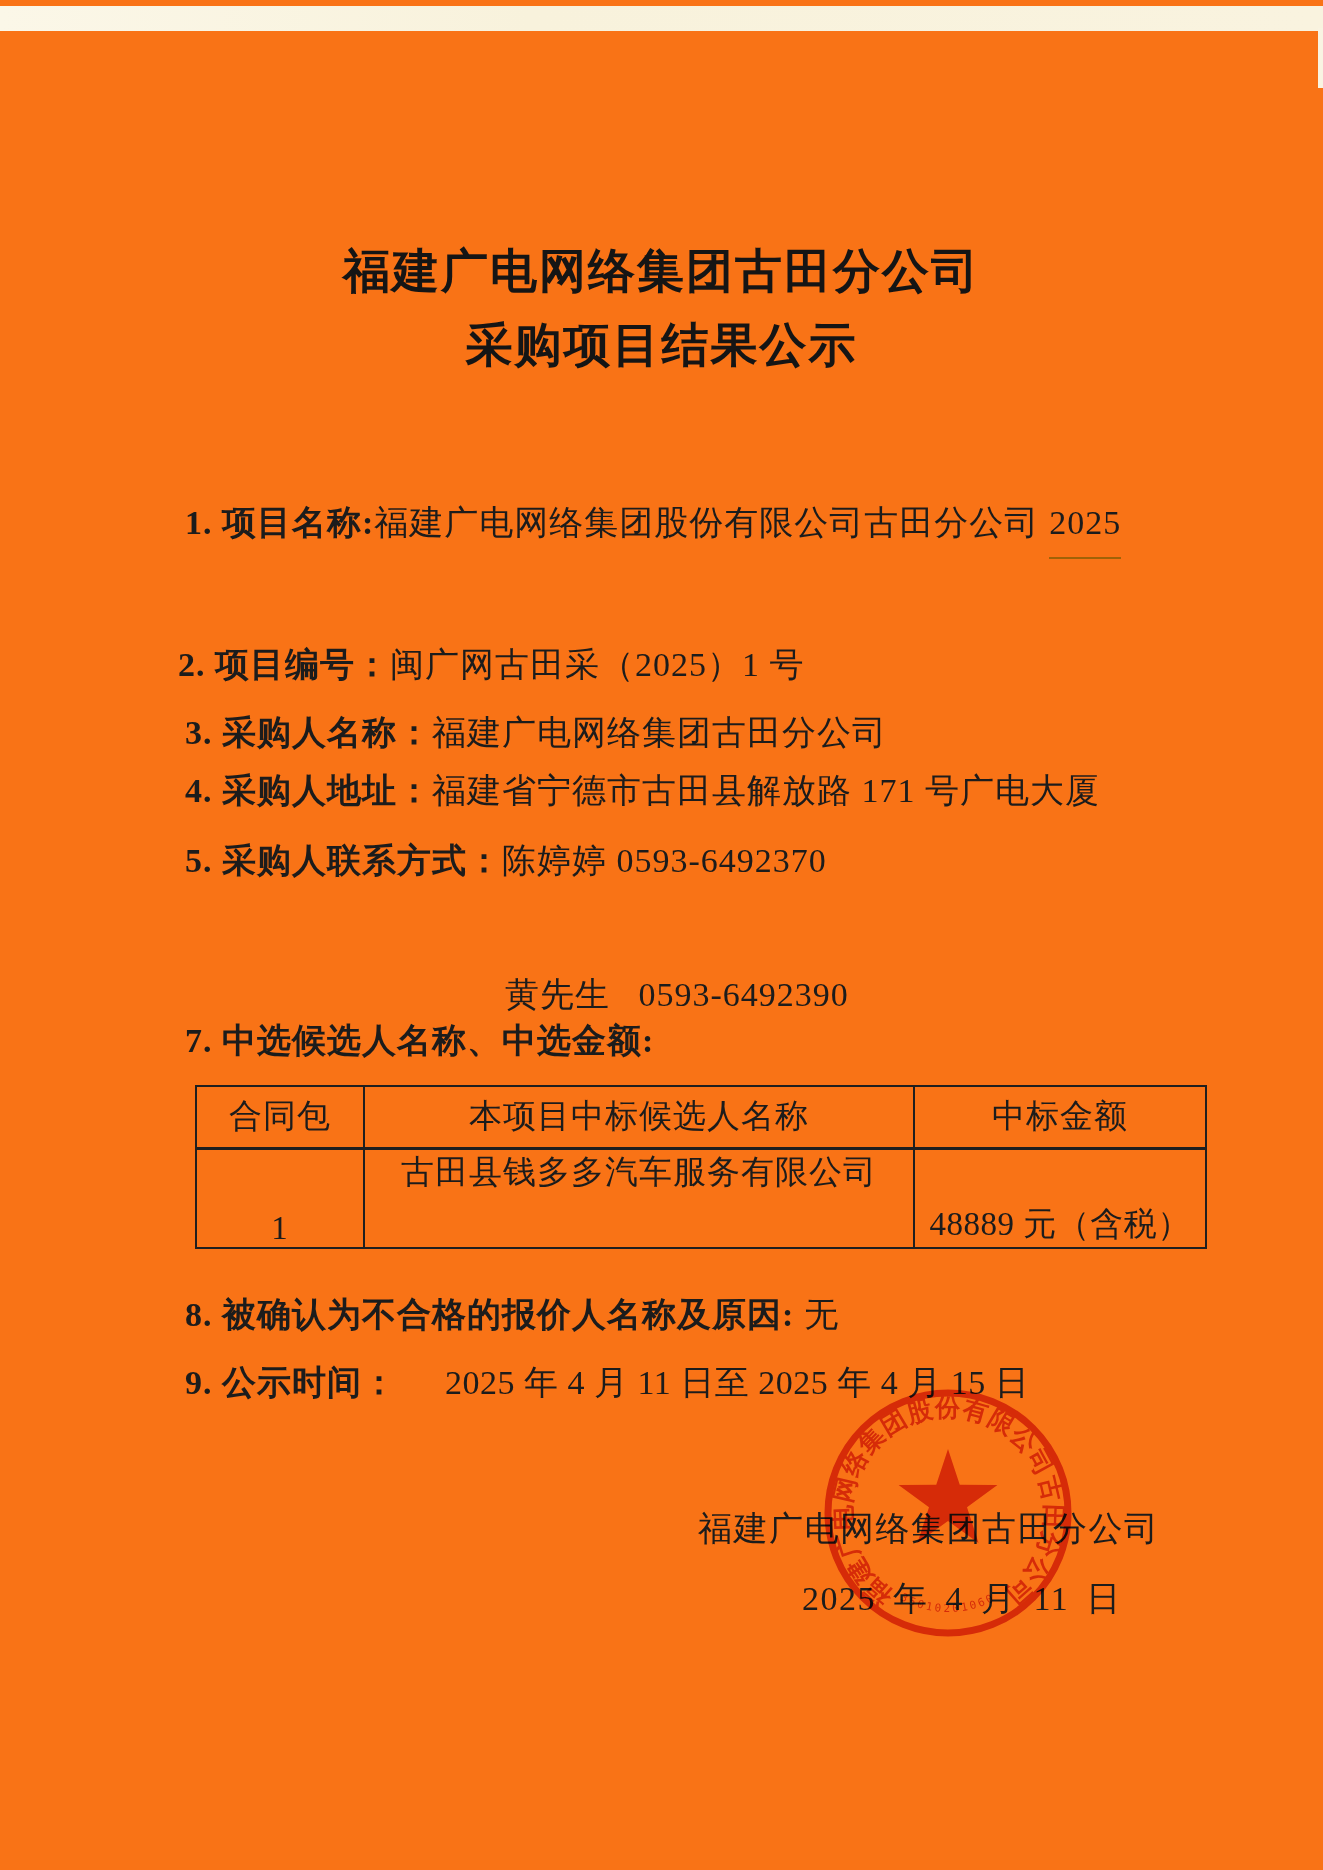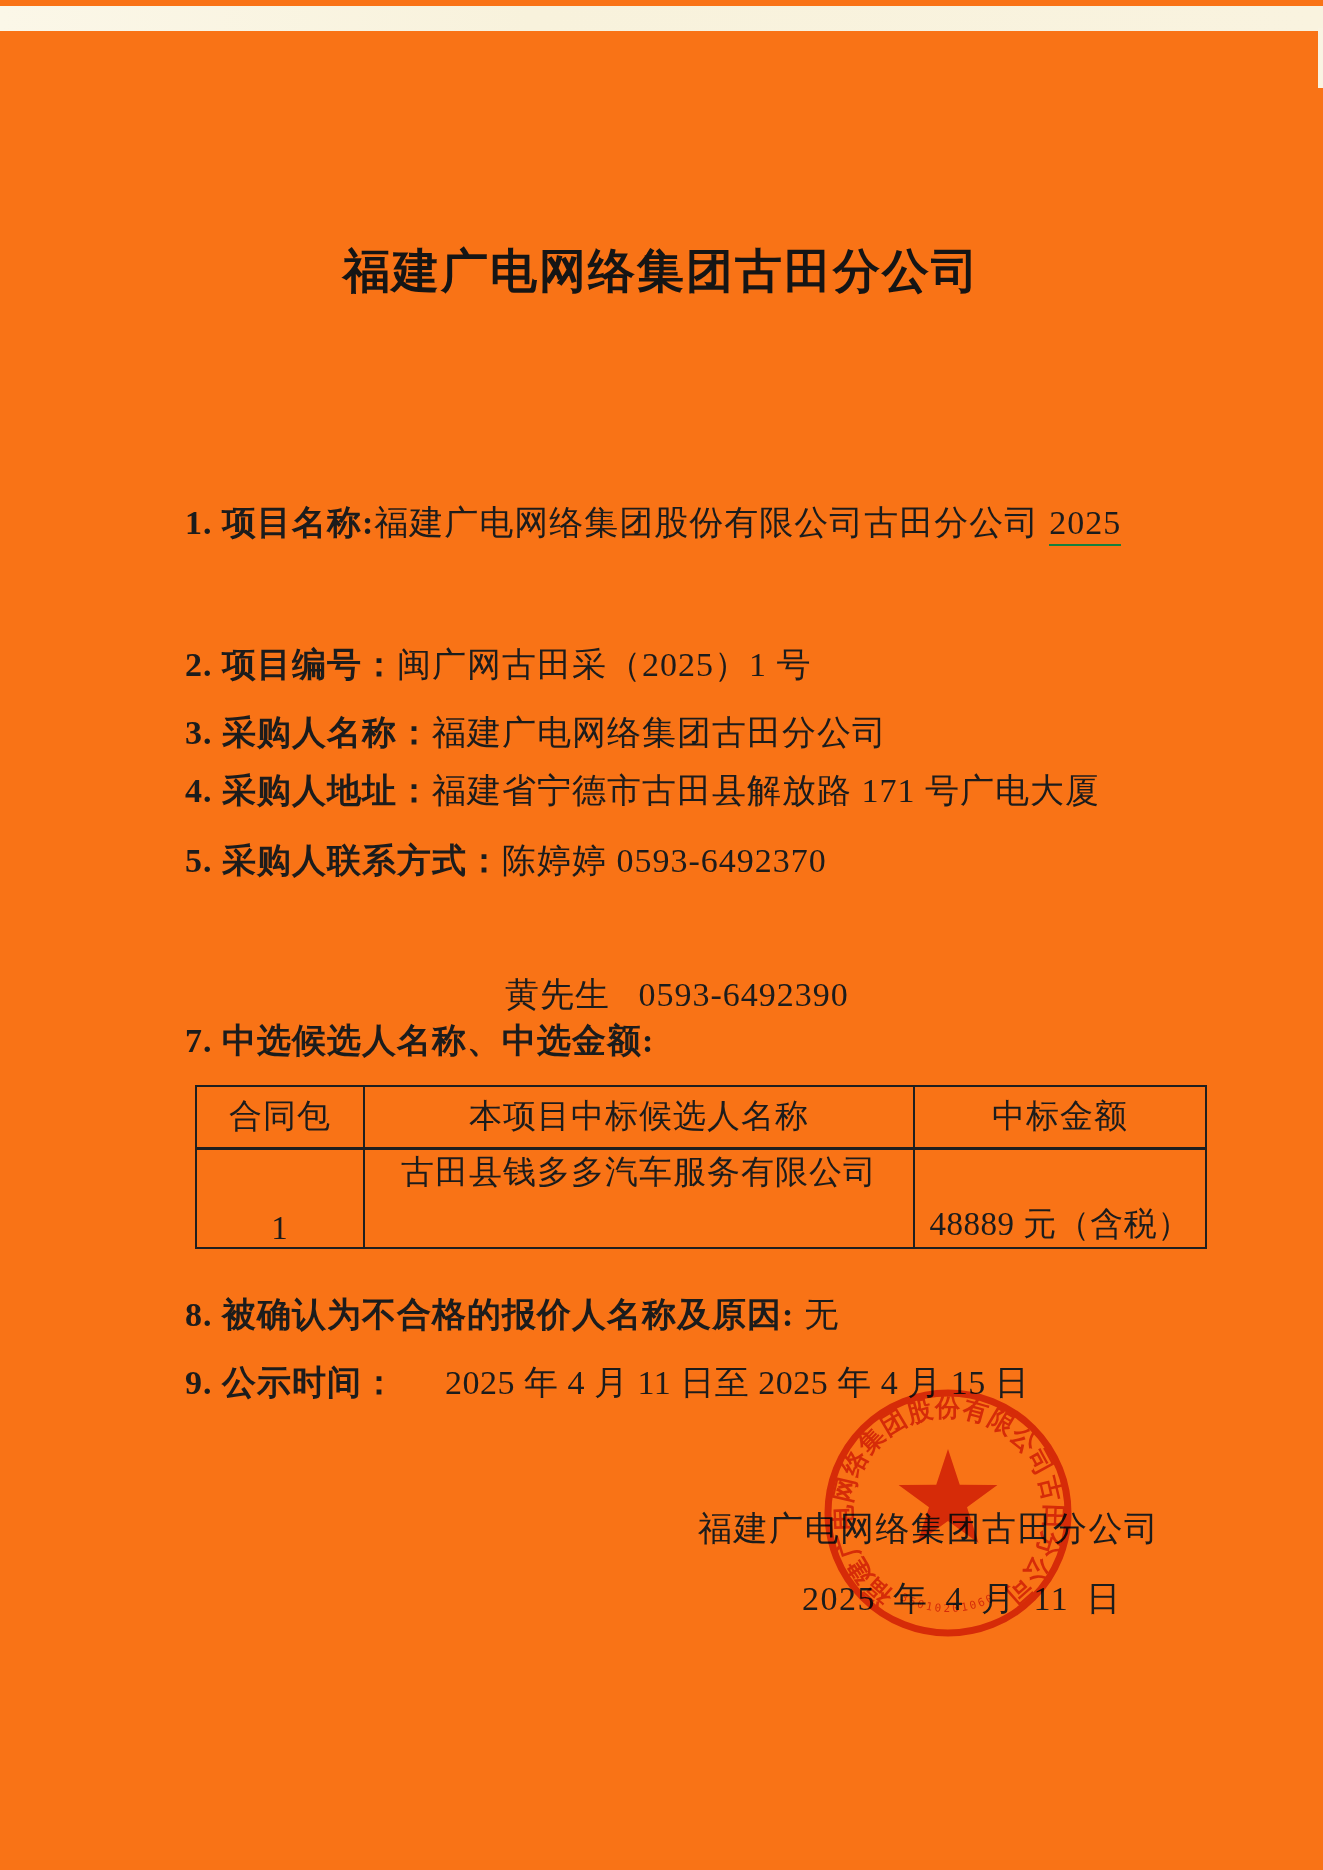--- a/index.html
+++ b/index.html
@@ -23,21 +23,21 @@
     white-space:nowrap;
   }
   .title.l1{top:240px;}
   .title.l2{top:314px;}
 
   .line{
     position:absolute;margin:0;white-space:pre;
     font-size:34px;letter-spacing:1px;line-height:46px;color:#1c1c1c;
   }
   .b{font-weight:700;}
-  .u{border-bottom:2px solid #15803d;padding-bottom:3px;text-align:center;}
+  .u{border-bottom:2px solid #a16207;padding-bottom:16px;text-align:center;}
   .sp{margin-left:10px;}
   .gap{margin-left:48px;letter-spacing:0.5px;}
 
   table.result-table{
     position:absolute;left:195px;top:1085px;width:1012px;
     border-collapse:collapse;table-layout:fixed;
     font-size:33px;letter-spacing:1px;color:#1c1c1c;
   }
   table.result-table th,table.result-table td{
     border:2px solid #1f1f1f;font-weight:400;text-align:center;padding:0;
@@ -69,25 +69,26 @@
 </style>
 </head>
 <body>
 
 <div class="page">
 
   <div class="scan-band"></div>
   <div class="scan-edge-right"></div>
 
   <h1 class="title l1">福建广电网络集团古田分公司</h1>
+  <h1 class="title l2">采购项目结果公示</h1>
 
   <p class="line" style="top:500px;left:185px;"><span class="b">1. 项目名称:</span><span>福建广电网络集团股份有限公司古田分公司</span><span class="u sp">2025</span></p>
 
 
-  <p class="line" style="top:642px;left:185px;"><span class="b">2. 项目编号：</span><span>闽广网古田采（2025）1 号</span></p>
+  <p class="line" style="top:642px;left:178px;"><span class="b">2. 项目编号：</span><span>闽广网古田采（2025）1 号</span></p>
 
   <p class="line" style="top:710px;left:185px;"><span class="b">3. 采购人名称：</span><span>福建广电网络集团古田分公司</span></p>
 
   <p class="line" style="top:768px;left:185px;"><span class="b">4. 采购人地址：</span><span>福建省宁德市古田县解放路 171 号广电大厦</span></p>
 
   <p class="line" style="top:838px;left:185px;"><span class="b">5. 采购人联系方式：</span><span>陈婷婷 0593-6492370</span></p>
 
 
   <p class="line" style="top:972px;left:505px;"><span>黄先生   0593-6492390</span></p>
 

